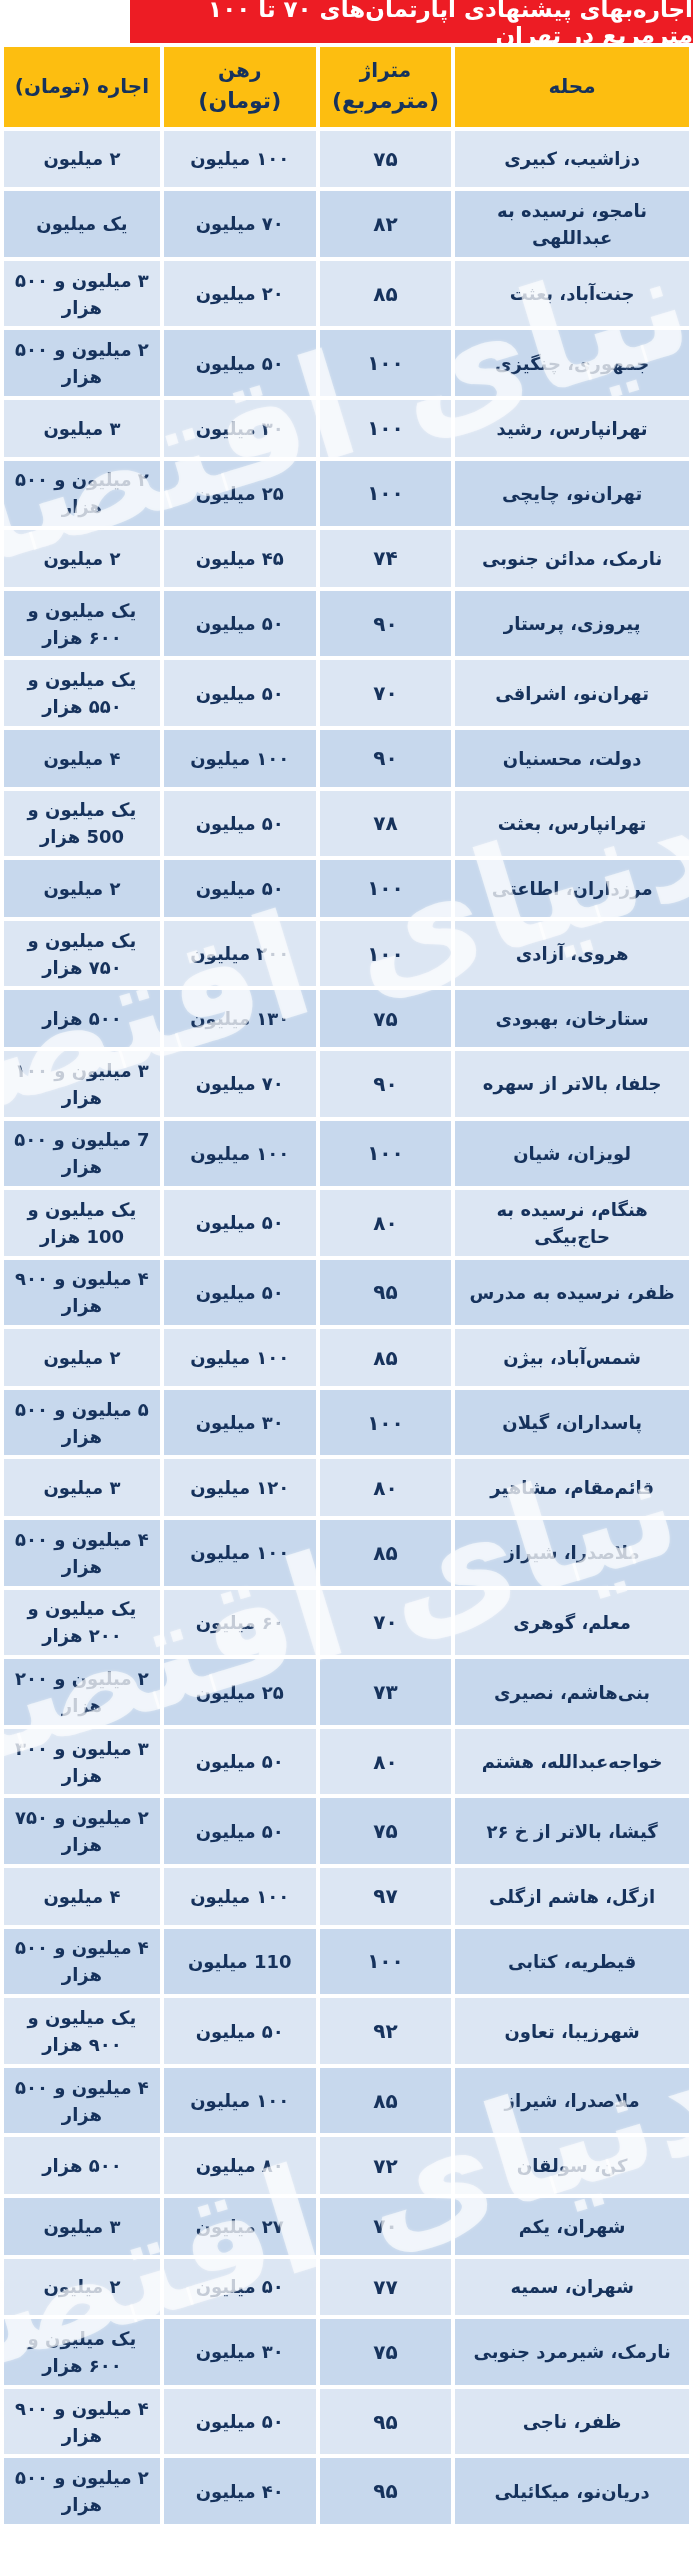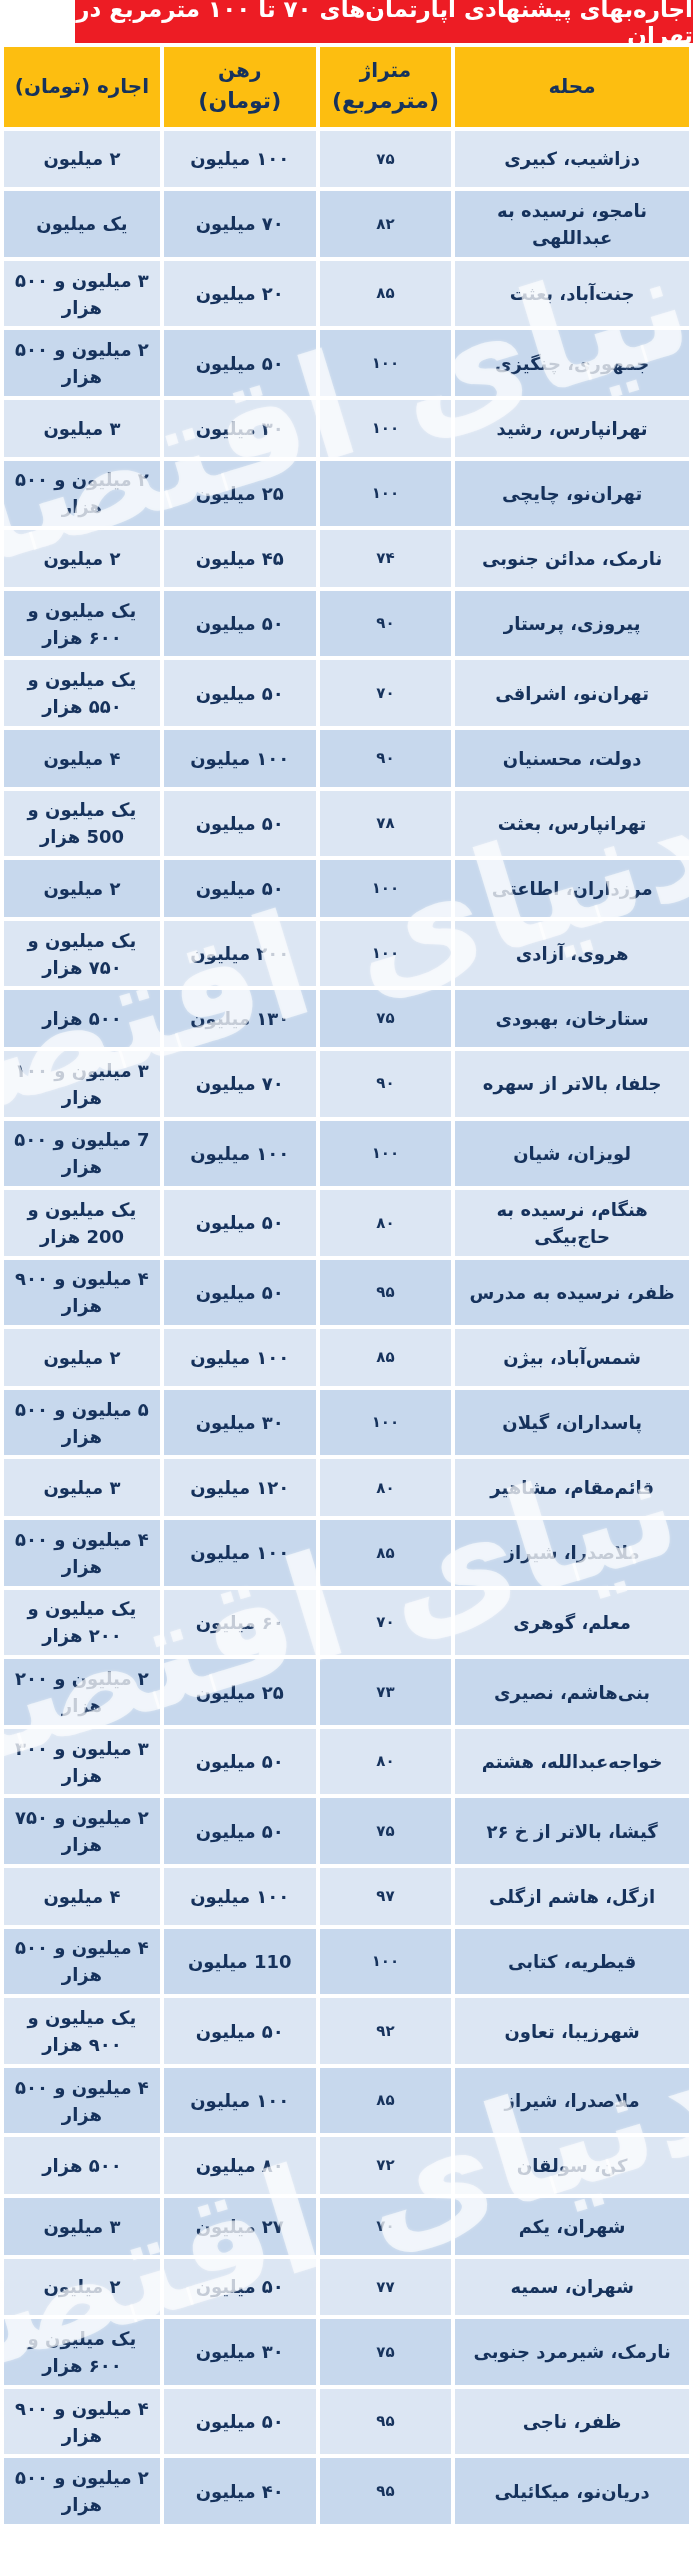--- a/index.html
+++ b/index.html
@@ -12,21 +12,21 @@
     font-family: "DejaVu Sans", sans-serif;
   }
   .page {
     position: relative;
     width: 693px;
     height: 2576px;
     background: #ffffff;
   }
   .title-bar {
     position: relative;
-    width: 618px;
+    width: 563px;
     height: 43px;
     background: #ed1c24;
     color: #ffffff;
     display: flex;
     align-items: center;
     justify-content: center;
     font-size: 23px;
     font-weight: bold;
     z-index: 1;
   }
@@ -56,21 +56,21 @@
     height: 68px;
     font-size: 20px;
     line-height: 1.45;
   }
   th .sub { display: block; font-size: 22px; }
   td {
     height: 45px;
     font-size: 18px;
     line-height: 1.5;
   }
-  td.area { font-size: 15px; }
+  td.area { font-size: 20px; }
   tbody tr:nth-child(odd)  td { background: #dce6f3; }
   tbody tr:nth-child(even) td { background: #c7d8ed; }
   .wm {
     position: absolute;
     z-index: 2;
     pointer-events: none;
     color: rgba(255,255,255,0.62);
     font-size: 144px;
     font-weight: bold;
     white-space: nowrap;
@@ -228,21 +228,21 @@
       <td>لویزان، شیان</td>
       <td class="area">۱۰۰</td>
       <td>۱۰۰ میلیون</td>
       <td>7 میلیون و ۵۰۰ هزار</td>
     </tr>
 
     <tr>
       <td>هنگام، نرسیده به حاج‌بیگی</td>
       <td class="area">۸۰</td>
       <td>۵۰ میلیون</td>
-      <td>یک میلیون و 200 هزار</td>
+      <td>یک میلیون و 100 هزار</td>
     </tr>
 
     <tr>
       <td>ظفر، نرسیده به مدرس</td>
       <td class="area">۹۵</td>
       <td>۵۰ میلیون</td>
       <td>۴ میلیون و ۹۰۰ هزار</td>
     </tr>
 
     <tr>

